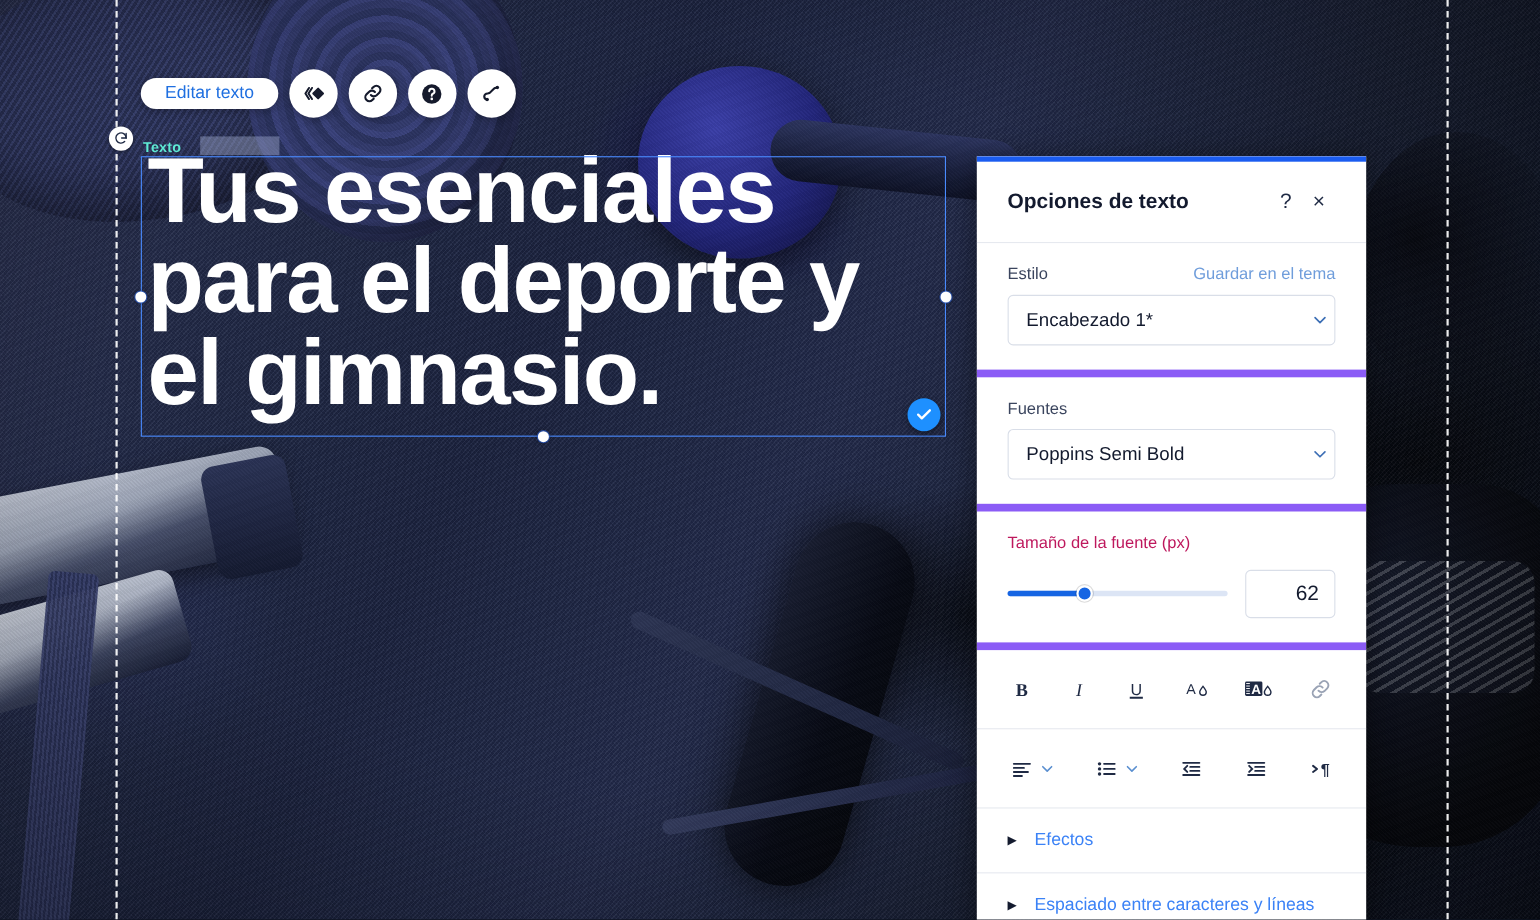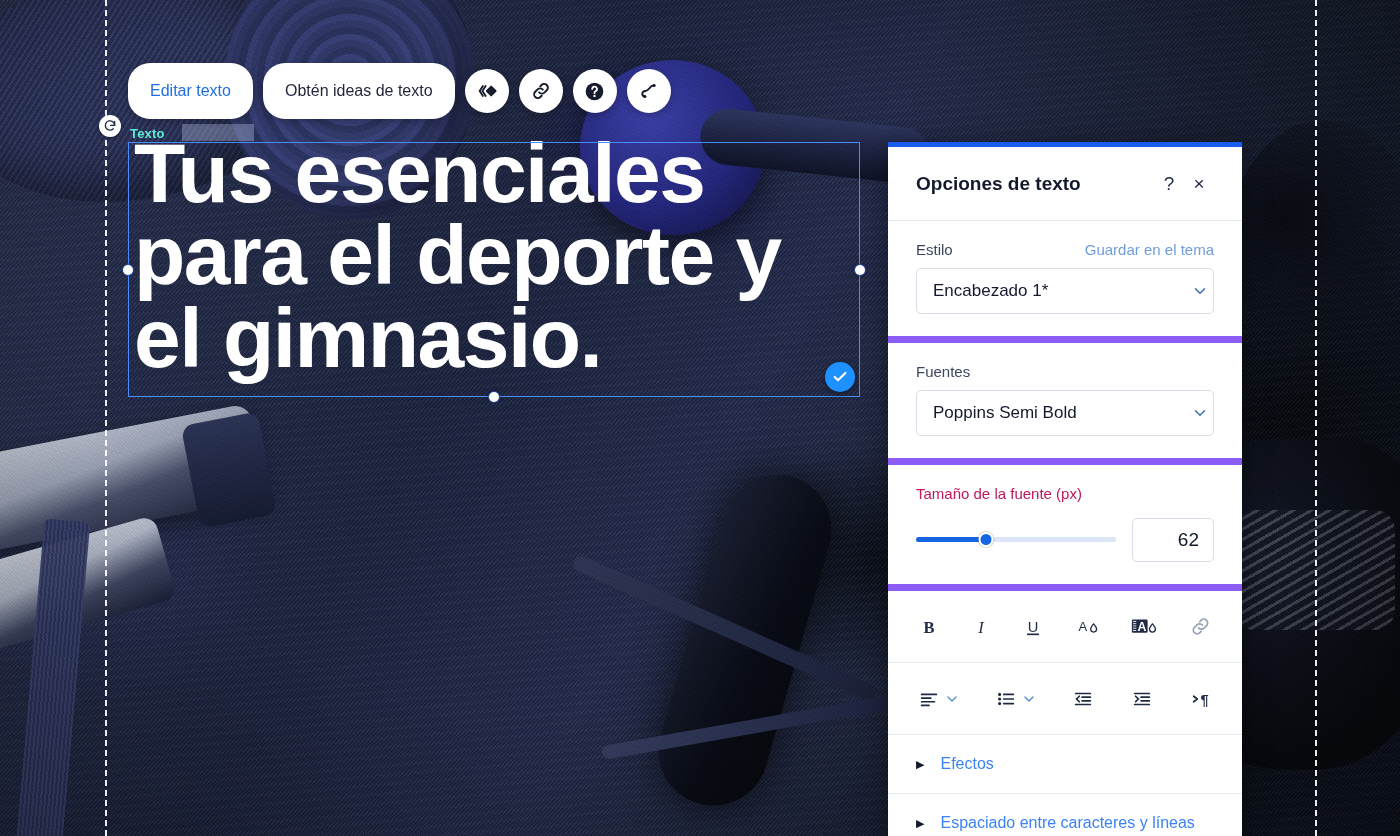--- a/index.html
+++ b/index.html
@@ -149,21 +149,21 @@
   .guide.left  { left: 105px; }
   .guide.right { left: 1315px; }
 
   
   .elem-toolbar {
     position: absolute; left: 128px; top: 63px;
     display: flex; align-items: center; gap: 10px;
     z-index: 30;
   }
   .pill {
-    height: 56px; border-radius: 22px; background: #fff;
+    height: 28px; border-radius: 22px; background: #fff;
     display: flex; align-items: center; justify-content: center;
     padding: 0 22px; font-size: 16px; color: #1f2438;
     border: none; cursor: pointer; white-space: nowrap;
     box-shadow: 0 2px 8px rgba(0,0,0,.28);
     font-family: "Liberation Sans", sans-serif;
   }
   .pill.accent { color: #1f6fe0; }
   .round-btn {
     width: 44px; height: 44px; border-radius: 50%; background: #fff;
     display: flex; align-items: center; justify-content: center;
@@ -367,21 +367,20 @@
     <button class="confirm-btn">
       <svg width="16" height="16" viewBox="0 0 24 24" fill="none" stroke="#fff" stroke-width="3.2" stroke-linecap="round" stroke-linejoin="round">
         <polyline points="20 6 9 17 4 12"></polyline>
       </svg>
     </button>
   </div>
 
 
   <div class="elem-toolbar">
     <button class="pill accent">Editar texto</button>
-    <button class="pill">Obtén ideas de texto</button>
 
     <button class="round-btn">
       <svg width="22" height="22" viewBox="0 0 24 24">
         <path d="M7.5 6.5 4 12l3.5 5.5" fill="none" stroke="#151a2c" stroke-width="2" stroke-linecap="round" stroke-linejoin="round"></path>
         <path d="M10.5 6.5 7 12l3.5 5.5" fill="none" stroke="#151a2c" stroke-width="2" stroke-linecap="round" stroke-linejoin="round"></path>
         <rect x="12.2" y="7.6" width="8.8" height="8.8" rx="1" fill="#151a2c" transform="rotate(45 16.6 12)"></rect>
       </svg>
     </button>
 
     <button class="round-btn">

